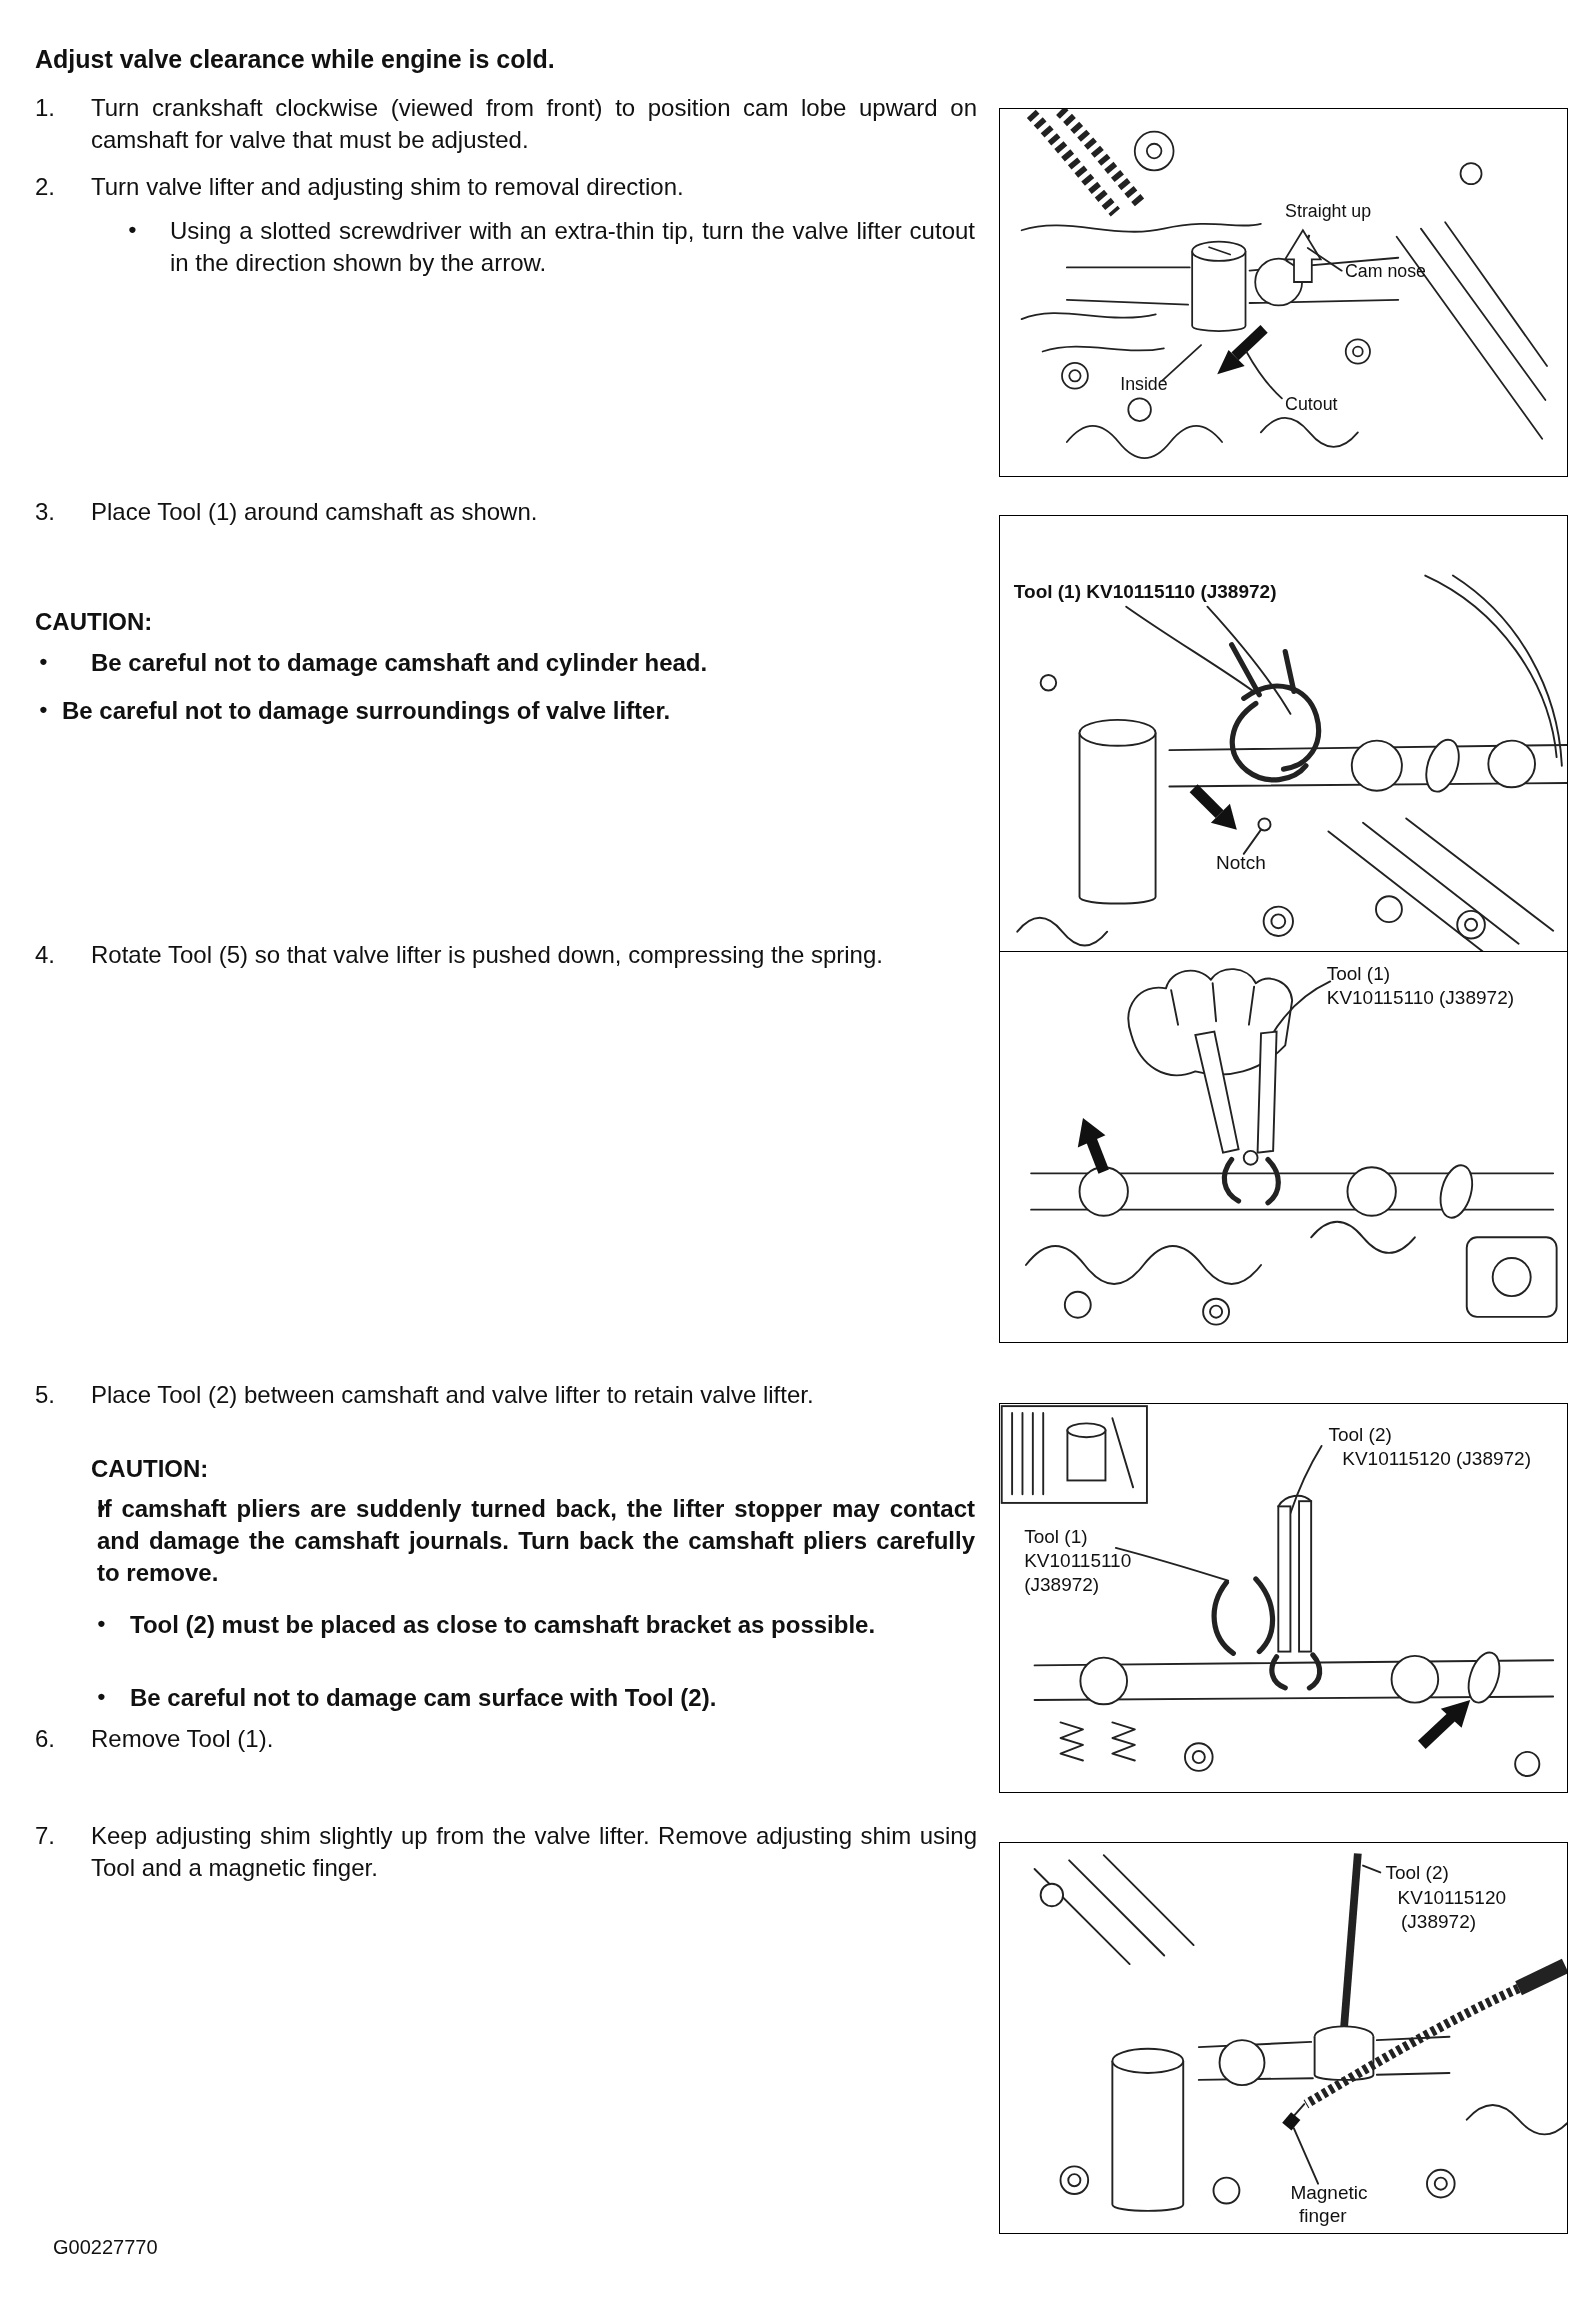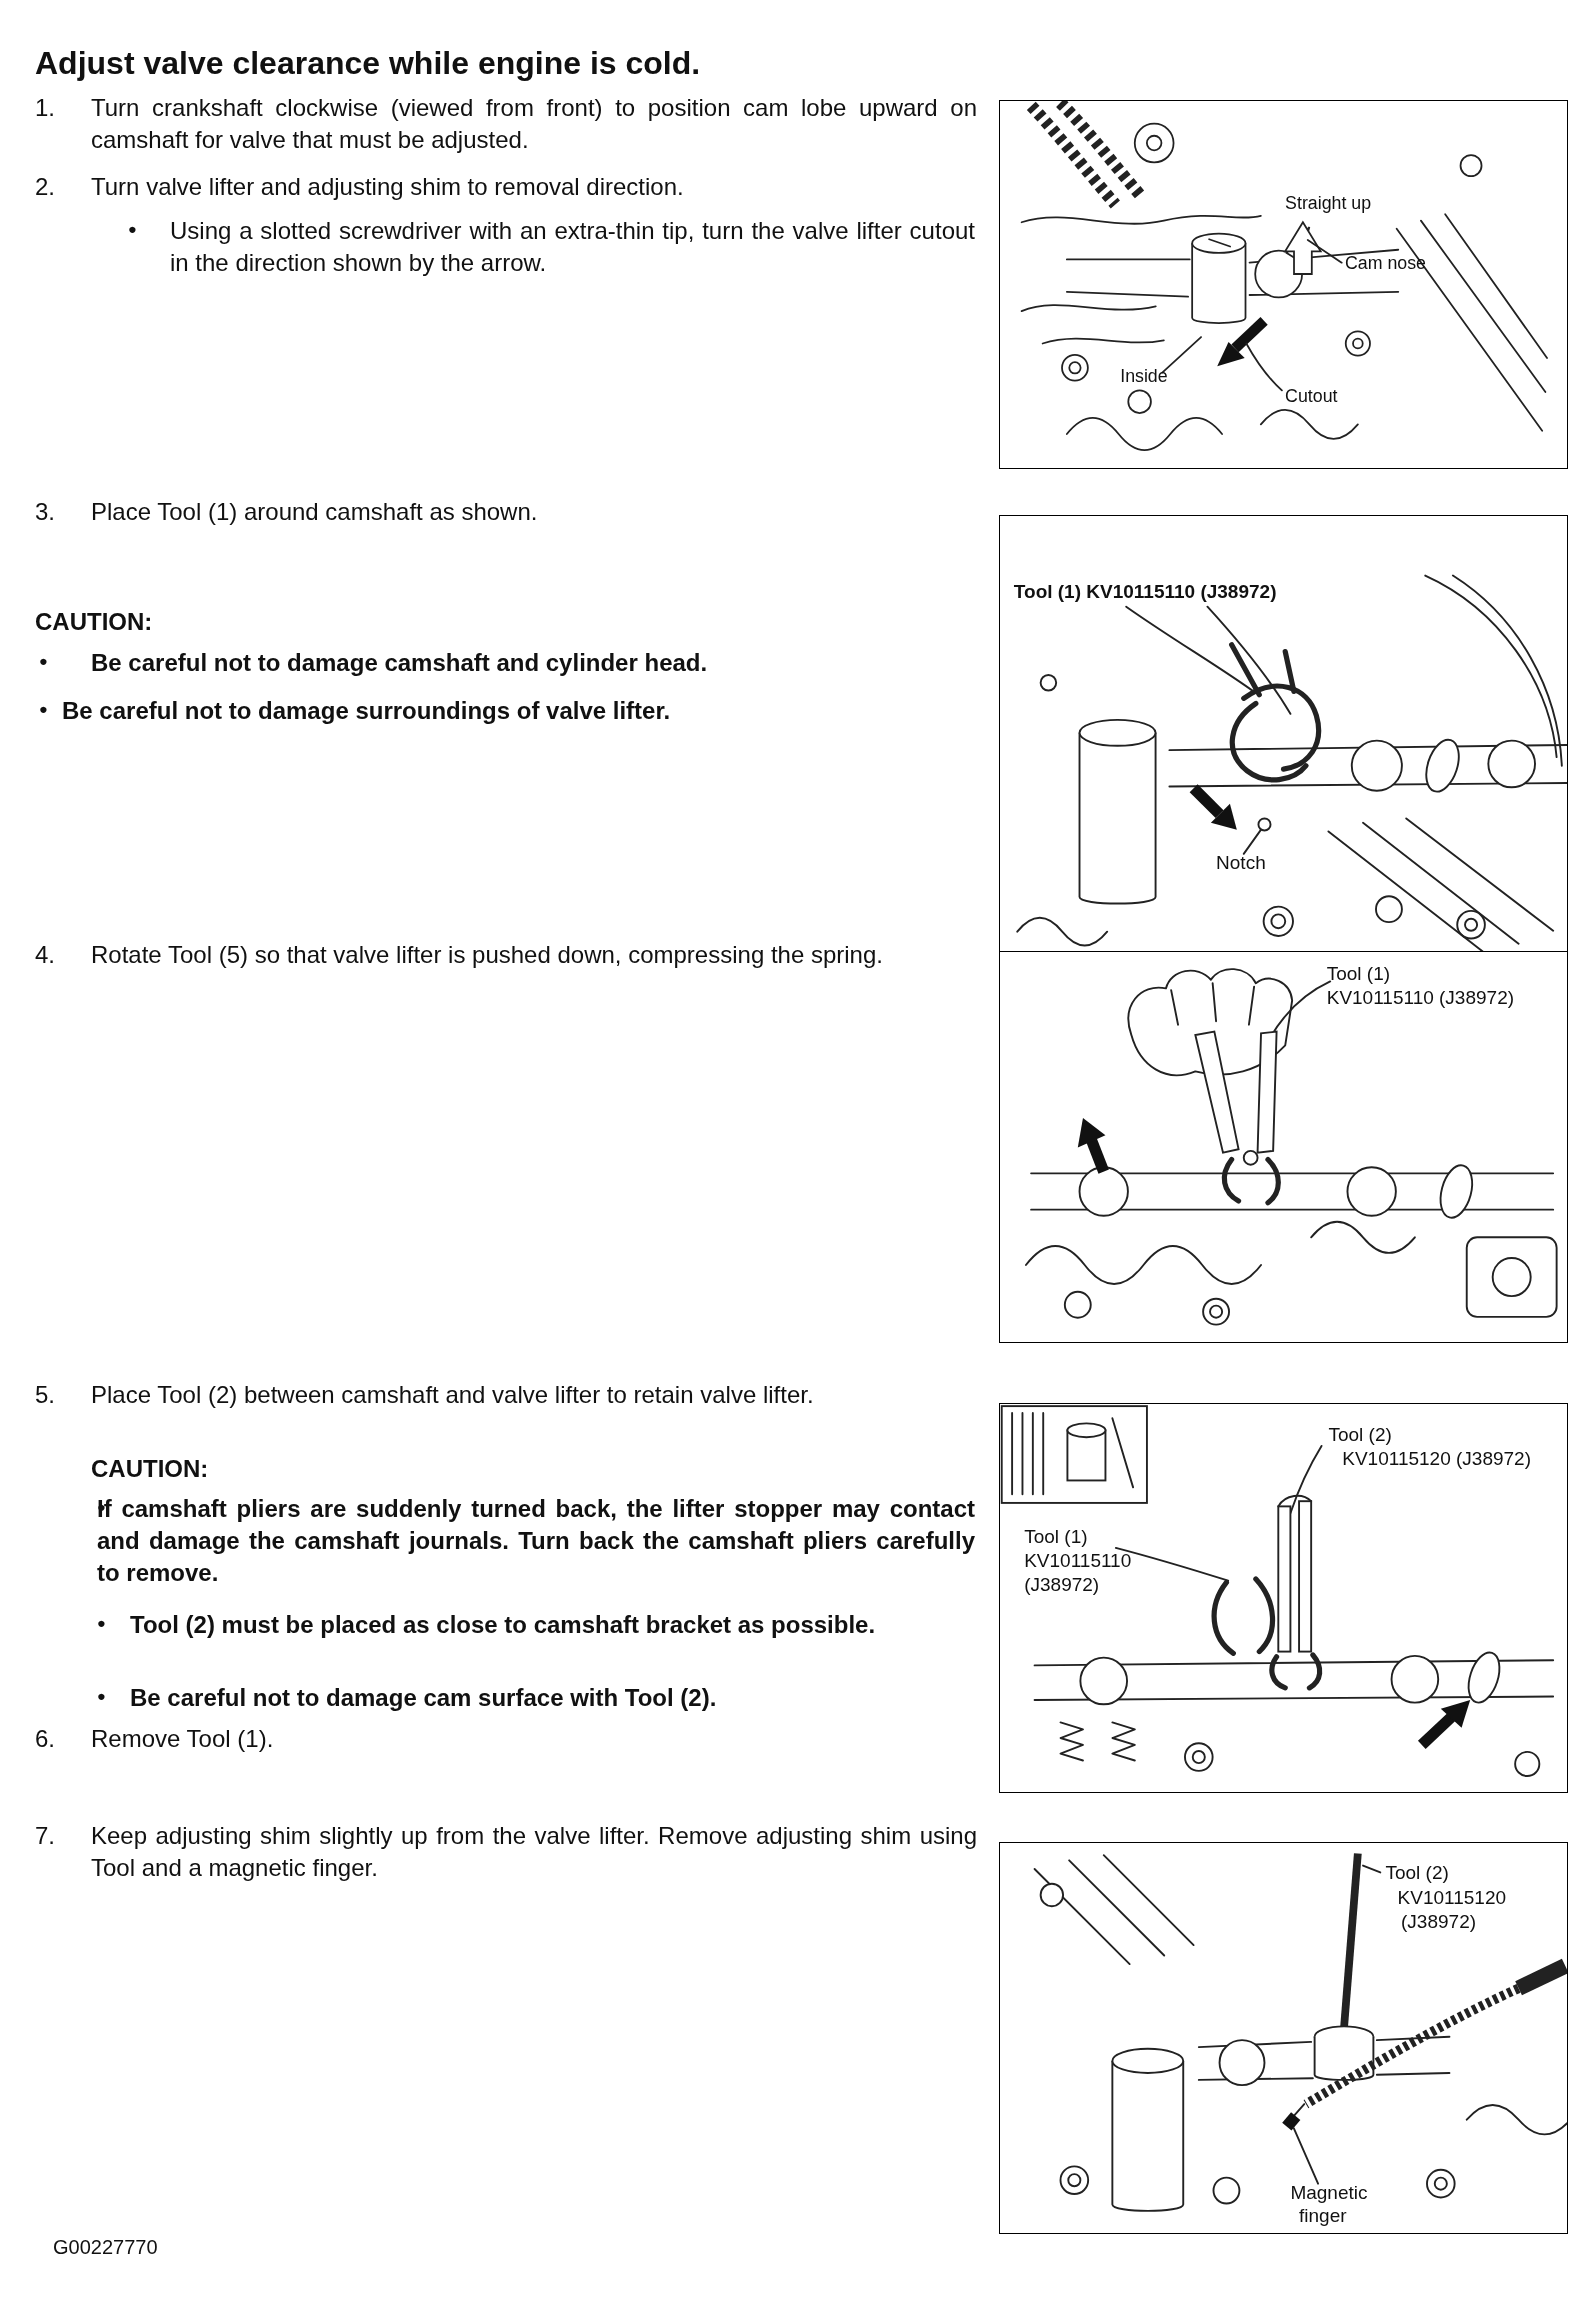--- a/index.html
+++ b/index.html
@@ -1,21 +1,21 @@
 <!DOCTYPE html>
 <html style="font-size:14px"><head>
 <meta charset="utf-8">
 <style>
   * { margin:0; padding:0; box-sizing:border-box; }
   html,body { background:#ffffff; }
   .page {
     position:relative; width:1583px; height:2319px; background:#fff;
     font-family:"Liberation Sans", sans-serif; color:#111; overflow:hidden;
   }
-  .title { position:absolute; left:35px; top:45px; font-size:32px;text-align:right; }
+  .title { position:absolute; left:35px; top:45px; font-size:25px;text-align:right; }
   .step { position:absolute; left:35px; width:942px; }
   .step .num { position:absolute; left:0; top:0; font-size:24px; line-height:32px; }
   .txt { margin-left:56px; font-size:24px; line-height:32px; }
   .para { position:absolute; left:35px; width:942px; font-size:24px; line-height:32px; }
   .just { text-align:justify; }
   .caution { position:absolute; font-size:24px; font-weight:bold; line-height:32px; }
   .bullet-item { position:absolute; }
   .bullet-item .dot { position:absolute; left:0; top:7px; font-size:14.7px; line-height:14.7px; }
   .bullet-item .btxt { font-size:24px; line-height:32px; }
   .bold { font-weight:bold; }
@@ -91,21 +91,21 @@
   <section class="step" style="top:1723px">
     <span class="num">6.</span>
     <p class="txt">Remove Tool (1).</p>
   </section>
 
   <section class="step" style="top:1820px">
     <span class="num">7.</span>
     <p class="txt just">Keep adjusting shim slightly up from the valve lifter. Remove adjusting shim using Tool and a magnetic finger.</p>
   </section>
 
-  <figure class="fig" style="top:100px;height:369px">
+  <figure class="fig" style="top:108px;height:369px">
     <svg viewBox="0 0 656 454">
       <g>
         <path class="chain" d="M16,6 C48,40 82,84 120,128"></path>
         <path class="chain" d="M52,2 C84,34 116,76 152,118"></path>
         <circle class="wh" cx="168" cy="52" r="24"></circle>
         <circle class="ln" cx="168" cy="52" r="9"></circle>
         <path class="ln" d="M4,150 C60,132 120,162 180,148 C240,134 270,150 300,142"></path>
         <path class="ln" d="M4,260 C50,240 110,268 170,254"></path>
         <path class="ln" d="M30,300 C80,284 130,306 180,296"></path>
         <path class="ln" d="M60,196 L212,196 M60,236 L210,242"></path>

